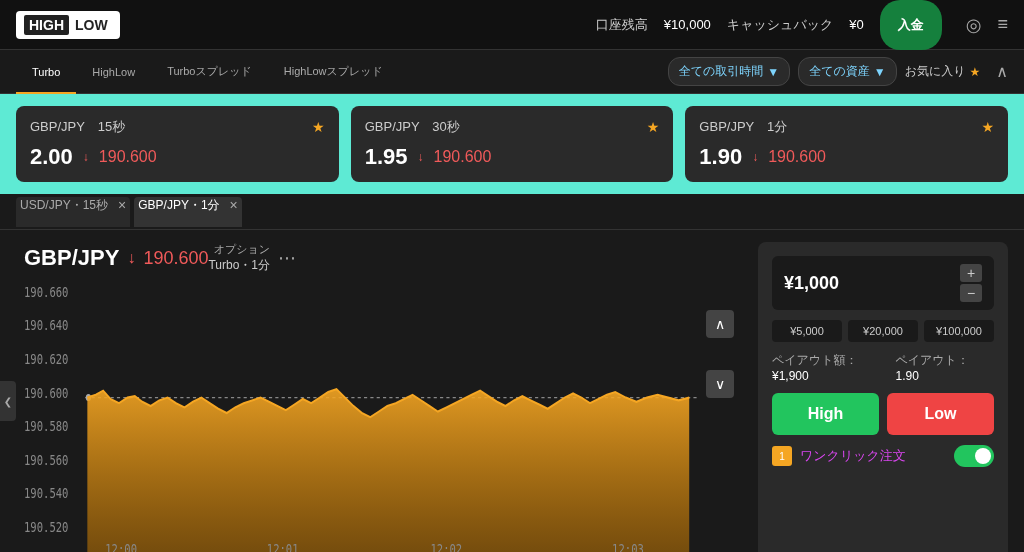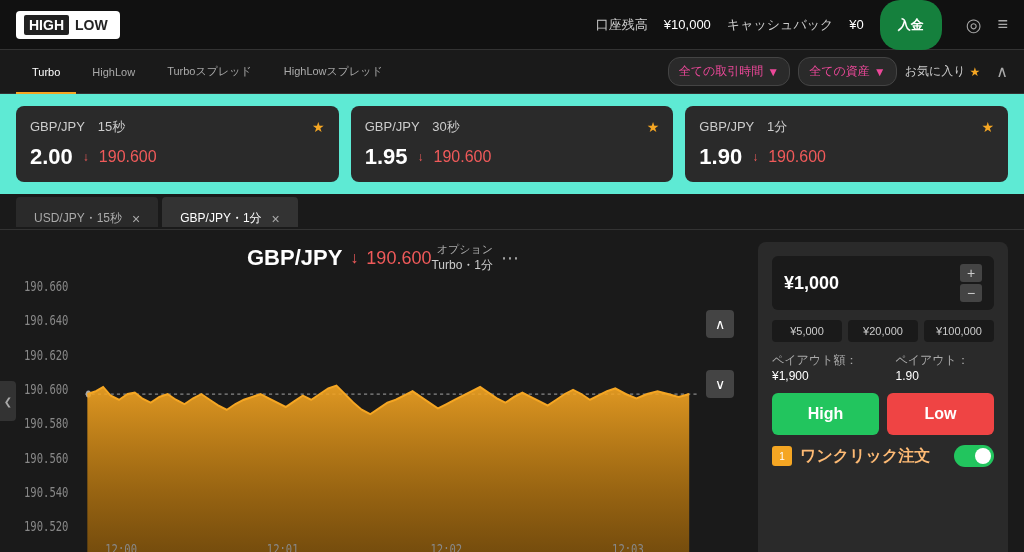--- a/index.html
+++ b/index.html
@@ -110,21 +110,21 @@
     }
     .tabs-spacer { flex: 1; }
     .filter-btns {
       display: flex;
       align-items: center;
       gap: 8px;
     }
     .filter-btn {
       background: #2a2a2a;
       border: 1px solid #444;
-      color: #ec4899;
+      color: #7dd3fc;
       border-radius: 12px;
       padding: 5px 10px;
       font-size: 12px;
       cursor: pointer;
       display: flex;
       align-items: center;
       gap: 4px;
     }
     .favorite-btn {
       display: flex;
@@ -189,24 +189,24 @@
       align-items: center;
       background: #1a1a1a;
       padding: 0 16px;
       height: 36px;
       border-bottom: 1px solid #333;
       gap: 4px;
     }
     .open-tab {
       background: #2a2a2a;
       border-radius: 4px 4px 0 0;
-      padding: 0 18px;
+      padding: 0 4px;
       height: 30px;
       display: flex;
-      align-items: flex-end;
+      align-items: flex-start;
       gap: 6px;
       color: #aaa;
       font-size: 12px;
       cursor: pointer;
     }
     .open-tab.active {
       background: #333;
       color: #fff;
     }
     .open-tab-close {
@@ -226,22 +226,22 @@
     .chart-section {
       flex: 1;
       padding: 12px 16px;
       display: flex;
       flex-direction: column;
       position: relative;
     }
     .chart-header {
       display: flex;
       align-items: center;
-      justify-content: center;
-      margin-bottom: 0;
+      justify-content: flex-start;
+      margin-bottom: 6px;
     }
     .chart-symbol {
       font-size: 22px;
       font-weight: bold;
       color: #fff;
     }
     .chart-price {
       color: #f05a5a;
       font-size: 18px;
       font-weight: 500;
@@ -400,23 +400,22 @@
       background: #f5a623;
       border-radius: 3px;
       display: flex;
       align-items: center;
       justify-content: center;
       font-size: 10px;
       color: #fff;
     }
     .one-click-label {
       flex: 1;
-      font-size: 16px;
-      color: #fdba74;
-      font-weight: bold;
+      font-size: 13px;
+      color: #d946ef;
     }
     .toggle-switch {
       width: 40px;
       height: 22px;
       background: #22c55e;
       border-radius: 11px;
       position: relative;
       cursor: pointer;
     }
     .toggle-knob {

